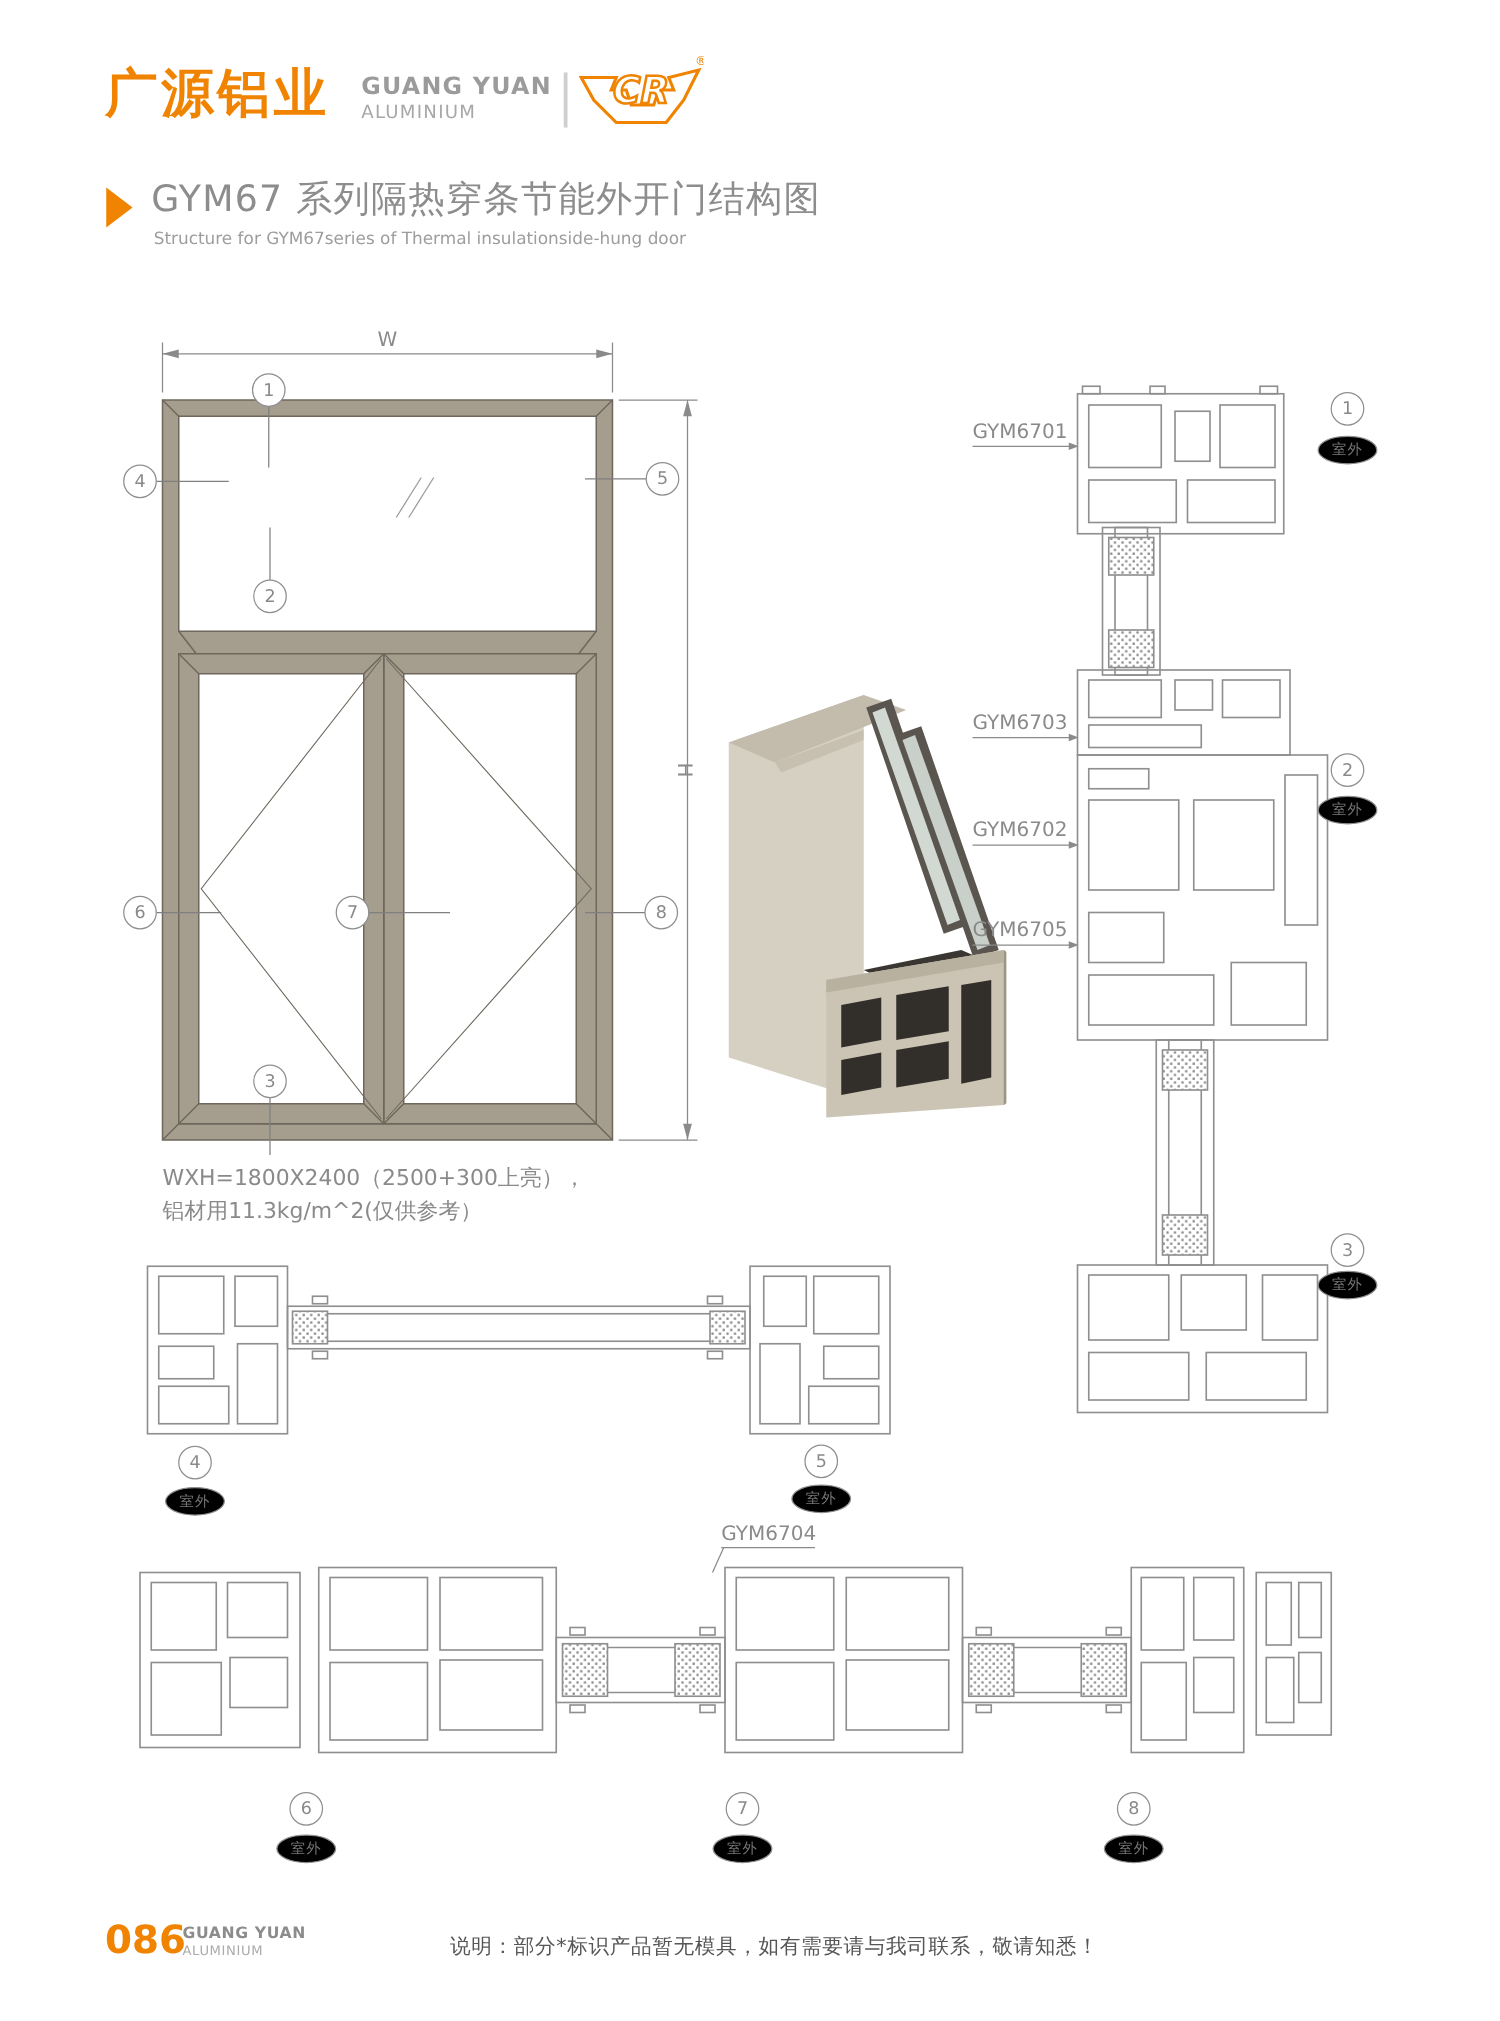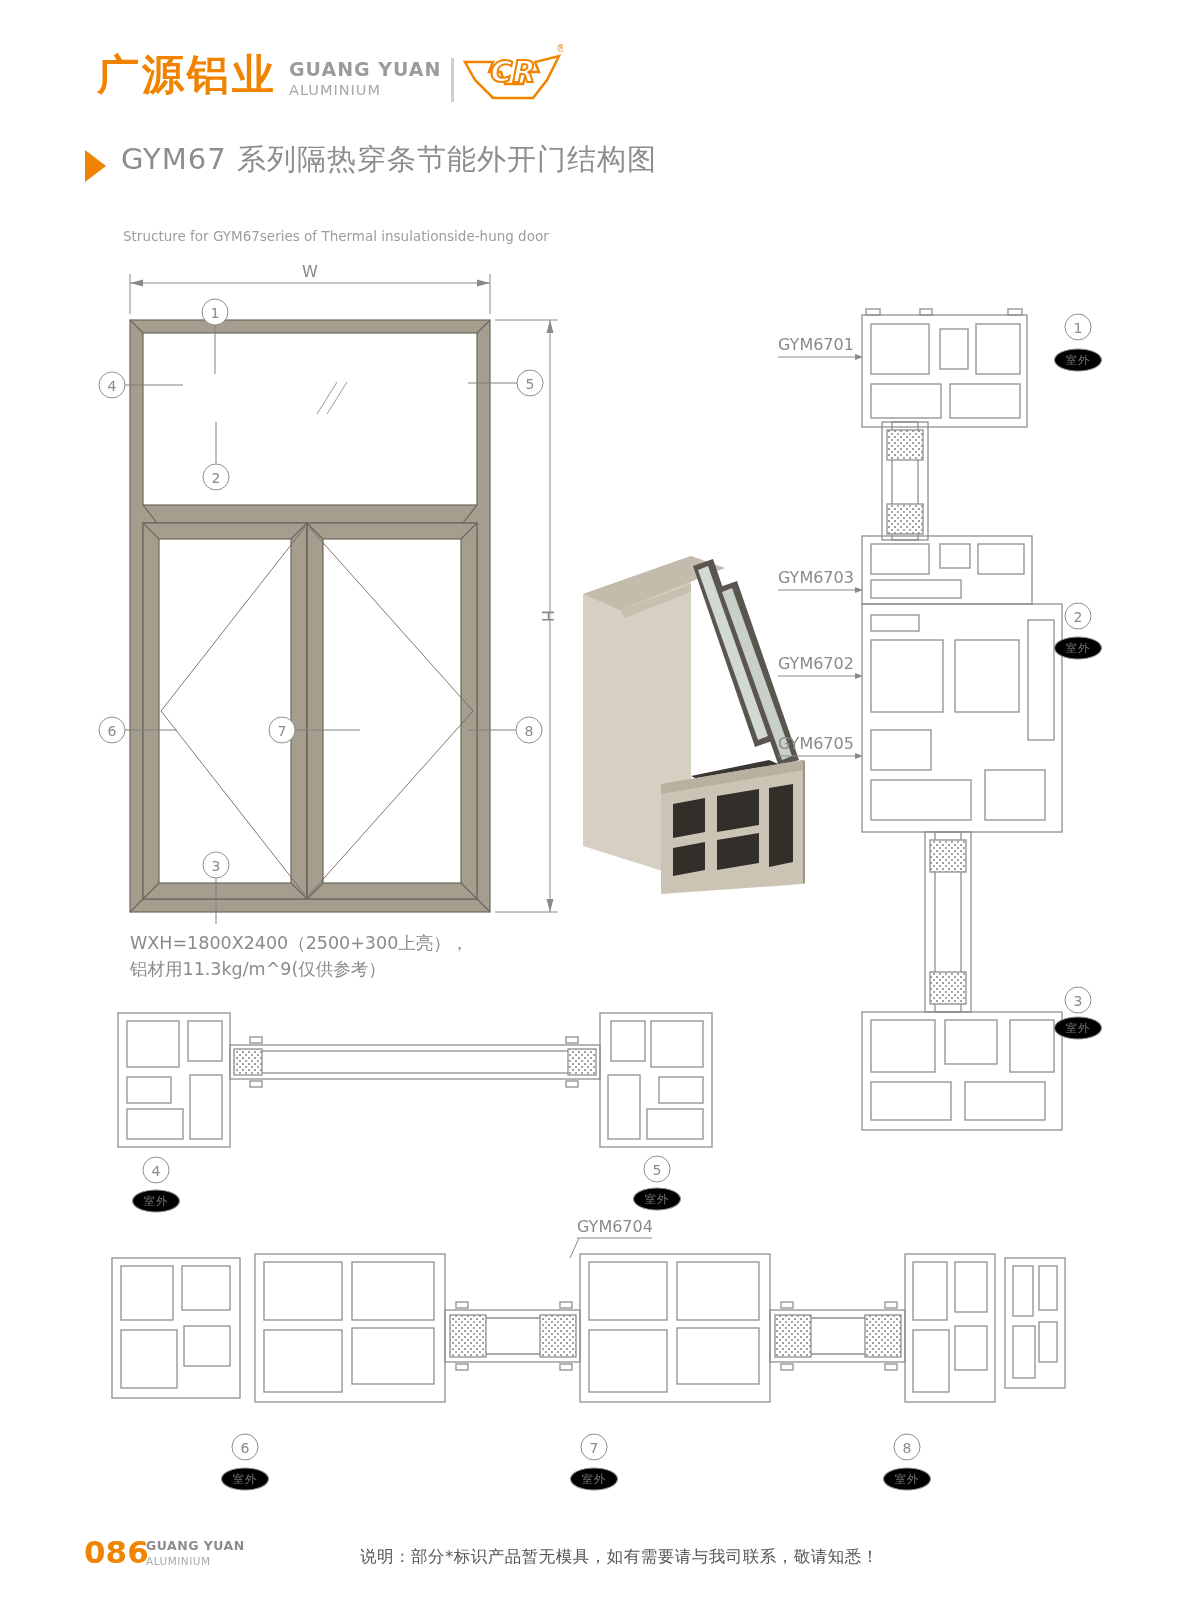--- a/index.html
+++ b/index.html
@@ -1,29 +1,29 @@
 <!DOCTYPE html>
 <html><head>
 <meta charset="utf-8">
 <style>
   html,body{margin:0;padding:0;background:#ffffff;}
   .page{position:relative;width:1200px;height:1617px;background:#fff;overflow:hidden;
         font-family:"DejaVu Sans","Liberation Sans",sans-serif;}
   .abs{position:absolute;}
   
-  .logo-cn{position:absolute;left:84px;top:54px;font-size:42px;font-weight:bold;color:#f08300;letter-spacing:3px;line-height:1;margin-left:13px;}
+  .logo-cn{position:absolute;left:84px;top:54px;font-size:42px;font-weight:bold;color:#f08300;letter-spacing:3px;line-height:1;}
   .logo-en{position:absolute;left:289px;top:60px;color:#9b9b9b;line-height:1;}
   .logo-en .l1{font-size:19px;font-weight:bold;letter-spacing:1px;}
   .logo-en .l2{font-size:14.5px;margin-top:4px;letter-spacing:1px;color:#a7a7a7;}
   .hdr-divider{position:absolute;left:451px;top:58px;width:3px;height:44px;background:#cfcfcf;}
   
   .title-arrow{position:absolute;left:85px;top:150px;width:0;height:0;
     border-top:16px solid transparent;border-bottom:16px solid transparent;border-left:21px solid #f08300;}
   .title-cn{position:absolute;left:121px;top:144px;font-size:29px;color:#8d8d8d;letter-spacing:1px;line-height:1.1;}
-  .title-en{position:absolute;left:123px;top:183px;font-size:13.5px;color:#9d9d9d;margin-top:45px;}
+  .title-en{position:absolute;left:123px;top:183px;font-size:13.5px;color:#9d9d9d;}
   
   .elev-note{position:absolute;left:130px;top:930px;font-size:17.5px;color:#8a8a8a;line-height:26px;}
   
   .callout{position:absolute;width:27px;height:27px;border:1.5px solid #8f8f8f;border-radius:50%;
     background:#fff;color:#8a8a8a;font-size:14px;display:flex;align-items:center;justify-content:center;
     transform:translate(-50%,-50%);box-sizing:border-box;}
   .loc{position:absolute;width:48px;height:23px;border:1.5px solid #8f8f8f;border-radius:50%;
     background:#000000;color:#777;font-size:11.5px;letter-spacing:1px;display:flex;align-items:center;justify-content:center;
     transform:translate(-50%,-50%);box-sizing:border-box;white-space:nowrap;}
   
@@ -127,21 +127,21 @@
       <line x1="30" y1="123" x2="88" y2="123"></line>
       <line x1="373" y1="121" x2="422" y2="121"></line>
       <line x1="30" y1="468" x2="82" y2="468"></line>
       <line x1="200" y1="468" x2="265" y2="468"></line>
       <line x1="373" y1="468" x2="421" y2="468"></line>
     </g>
   </svg>
 
   <div class="elev-note">
     <div>WXH=1800X2400（2500+300上亮），</div>
-    <div>铝材用11.3kg/m^9(仅供参考）</div>
+    <div>铝材用11.3kg/m^2(仅供参考）</div>
   </div>
 
   <svg class="abs" style="left:565px;top:532px" width="240" height="365" viewBox="0 0 240 365">
     <polygon points="18,62 126,24 126,348 18,314" fill="#d6d0c2"></polygon>
     <polygon points="18,62 126,24 160,36 55,78" fill="#c3bcac"></polygon>
     <polygon points="55,78 126,52 126,60 60,86" fill="#b5ae9d" opacity="0.45"></polygon>
 
     <polygon points="128,34 148,27 210,208 190,215" fill="#5a564f"></polygon>
     <polygon points="133,38 143,34 203,204 193,208" fill="#d2d8d2"></polygon>
     <polygon points="152,56 172,49 234,228 214,235" fill="#5a564f"></polygon>

